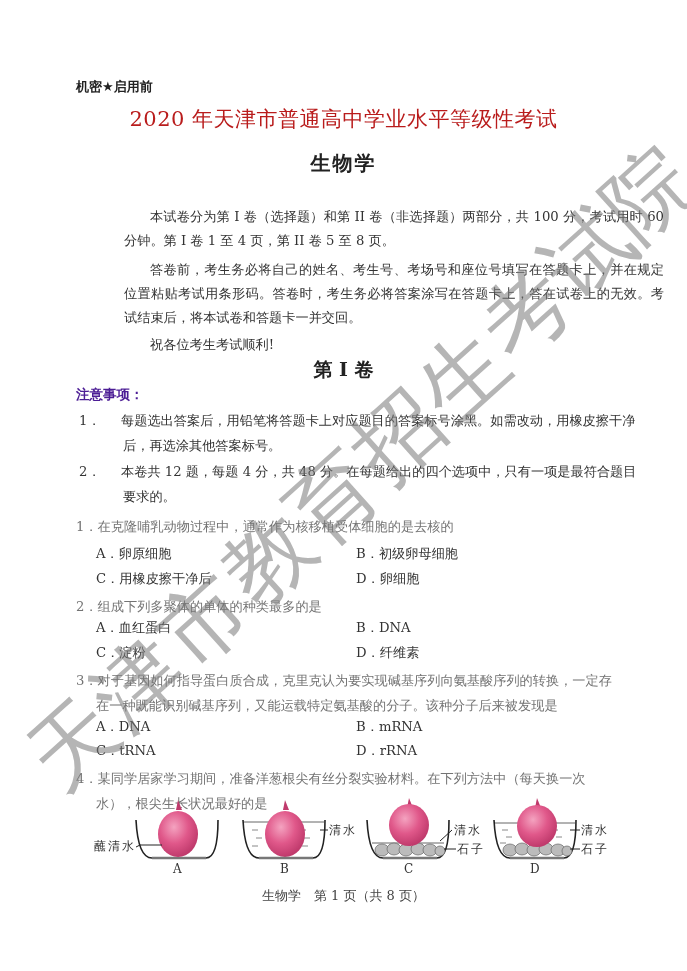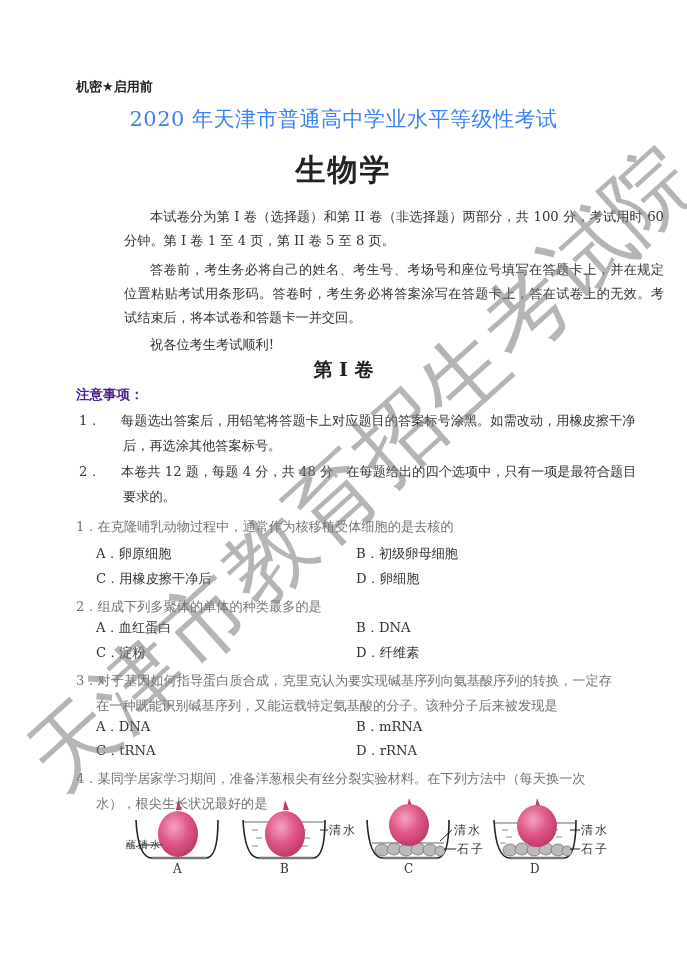--- a/index.html
+++ b/index.html
@@ -3,22 +3,22 @@
 <meta charset="utf-8">
 <style>
   html, body { margin: 0; padding: 0; }
   body {
     width: 687px; height: 971px; background: #ffffff; position: relative; overflow: hidden;
     font-family: "DejaVu Serif", "Liberation Serif", serif; color: #2a2a2a;
   }
   .page { position: absolute; left: 0; top: 0; width: 587px; height: 971px; }
   .abs { position: absolute; white-space: nowrap; }
   .confidential { left: 76px; top: 78px; font-size: 13px; font-weight: bold; font-family: "DejaVu Sans", sans-serif; color: #222; }
-  .exam-title { left: 0; width: 687px; text-align: center; top: 105px; font-size: 21px; letter-spacing: 0.5px; color: #3b82f6; }
-  .subject-title { left: 0; width: 687px; text-align: center; top: 150px; font-size: 30px; font-weight: bold; font-family: "DejaVu Sans", sans-serif; color: #222; letter-spacing: 2px; }
+  .exam-title { left: 0; width: 687px; text-align: center; top: 105px; font-size: 21px; letter-spacing: 0.5px; color: #b91c1c; }
+  .subject-title { left: 0; width: 687px; text-align: center; top: 150px; font-size: 20px; font-weight: bold; font-family: "DejaVu Sans", sans-serif; color: #222; letter-spacing: 2px; }
   .body-text { font-size: 13.2px; color: #333; }
   .p { left: 88px; width: 540px; line-height: 24px; white-space: normal; text-align: justify; margin-left: 36px; }
   .indent { text-indent: 26px; }
   .section-title { left: 0; width: 687px; text-align: center; top: 357px; font-size: 19px; font-weight: bold; color: #222; }
   .notice-head { left: 76px; top: 386px; font-size: 13.5px; font-weight: bold; font-family: "DejaVu Sans", sans-serif; color: #4c1d95; }
   .num-item { width: 520px; white-space: normal; line-height: 25px; font-size: 13.2px; color: #333; }
   .num-item .n { display: inline-block; width: 20px; }
   .q { left: 76px; width: 540px; white-space: normal; line-height: 25px; font-size: 13.2px; color: #737373; }
   .opt { font-size: 13.2px; color: #333; }
   .footer { left: 0; width: 687px; text-align: center; top: 887px; font-size: 13px; color: #444; }
@@ -150,32 +150,33 @@
           <ellipse cx="567" cy="851" rx="5" ry="5"></ellipse>
       </g>
       <path d="M535,808 L537,798 L541,808 Z" fill="#c03a6c"></path>
       <ellipse cx="537" cy="826" rx="20" ry="21" fill="url(#onionGrad)"></ellipse>
       <line x1="510" y1="858" x2="564" y2="858" stroke="#777" stroke-width="2.5"></line>
       <line x1="570" y1="830" x2="580" y2="830" stroke="#222" stroke-width="1"></line>
       <line x1="570" y1="849" x2="580" y2="849" stroke="#222" stroke-width="1"></line>
     </g>
   </svg>
 
-  <div class="abs" style="left:94px; top:838px; font-size:10px; color:#333; letter-spacing:2px;margin-left:32px;">蘸清水</div>
+  <div class="abs" style="left:94px; top:838px; font-size:12px; color:#333; letter-spacing:2px;">蘸清水</div>
   <div class="abs" style="left:329px; top:822px; font-size:12px; color:#333; letter-spacing:2px;">清水</div>
   <div class="abs" style="left:454px; top:822px; font-size:12px; color:#333; letter-spacing:2px;">清水</div>
   <div class="abs" style="left:457px; top:841px; font-size:12px; color:#333; letter-spacing:2px;">石子</div>
   <div class="abs" style="left:581px; top:822px; font-size:12px; color:#333; letter-spacing:2px;">清水</div>
   <div class="abs" style="left:581px; top:841px; font-size:12px; color:#333; letter-spacing:2px;">石子</div>
 
   <div class="abs" style="left:173px; top:862px; font-size:12px; color:#333;">A</div>
   <div class="abs" style="left:280px; top:862px; font-size:12px; color:#333;">B</div>
   <div class="abs" style="left:404px; top:862px; font-size:12px; color:#333;">C</div>
   <div class="abs" style="left:530px; top:862px; font-size:12px; color:#333;">D</div>
 
+  <div class="abs footer">生物学　第 1 页（共 8 页）</div>
 
   <div class="watermark">
     <span class="wm-char" style="left:30px;  top:700px;">天</span>
     <span class="wm-char" style="left:95px;  top:640px;">津</span>
     <span class="wm-char" style="left:160px; top:578px;">市</span>
     <span class="wm-char" style="left:225px; top:515px;">教</span>
     <span class="wm-char" style="left:290px; top:455px;">育</span>
     <span class="wm-char" style="left:355px; top:393px;">招</span>
     <span class="wm-char" style="left:420px; top:333px;">生</span>
     <span class="wm-char" style="left:482px; top:270px;">考</span>

